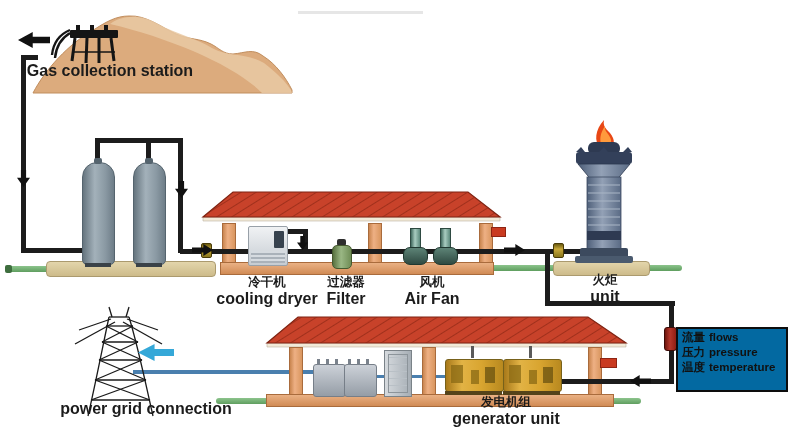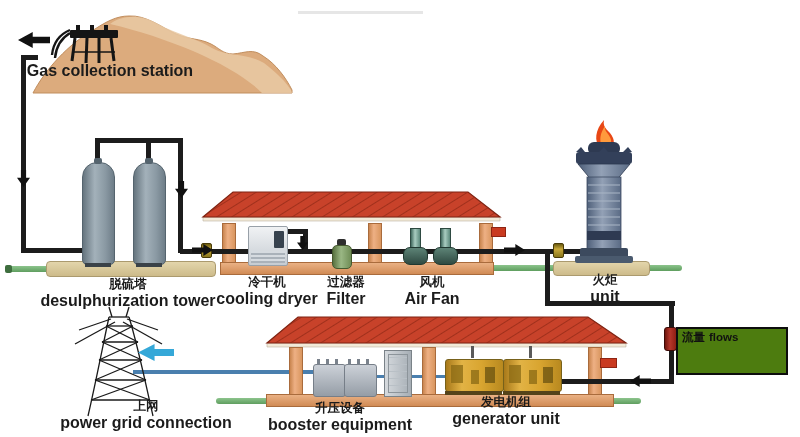--- a/index.html
+++ b/index.html
@@ -54,22 +54,22 @@
         box-shadow:18px 3px 0 -2px #8a6a14, 33px 1px 0 -1px #6a5210;}
   .genset .skid{position:absolute;left:0;bottom:0;width:57px;height:4px;background:#55431a;}
   .genset .stack{position:absolute;top:-6px;left:26px;width:3px;height:12px;background:#5a5a5a;}
   
   .lbl{position:absolute;z-index:10;text-align:center;transform:translateX(-50%);
        color:#1b1b1b;line-height:1.08;white-space:nowrap;}
   .lbl .zh{font-size:12.5px;font-weight:700;}
   .lbl .en{font-size:16px;font-weight:700;}
   
   .instr-title{position:absolute;left:681px;top:312px;z-index:10;font-size:12px;font-weight:700;color:#111;white-space:nowrap;}
-  .instr-box{position:absolute;left:676px;top:327px;width:112px;height:48px;border:2px solid #0d0d0d;
-             background:#4d7c0f;z-index:9;padding:1px 0 0 4px;box-sizing:border-box;}
+  .instr-box{position:absolute;left:676px;top:327px;width:112px;height:65px;border:2px solid #0d0d0d;
+             background:#0369a1;z-index:9;padding:1px 0 0 4px;box-sizing:border-box;}
   .irow{font-size:11.5px;font-weight:700;color:#111;line-height:15px;white-space:nowrap;}
   .irow .zh{margin-right:4px;}
   .wire{position:absolute;background:#4a7fae;z-index:2;}
   .wm{position:absolute;background:#e6e6e6;z-index:1;}
 </style>
 </head>
 <body>
 
 <div id="canvas">
 
@@ -257,51 +257,48 @@
   <div class="arr" style="left:630px;top:375px;width:21px;height:12px;"></div>
   <div class="arr blue" style="left:138px;top:344px;width:36px;height:17px;"></div>
   <div class="valve" style="left:201px;top:243px;"></div>
   <div class="valve" style="left:553px;top:243px;"></div>
   <div class="sensor" style="left:664px;top:327px;"></div>
 
   <div class="instr-box">
     <div class="irow">
       <span class="zh">流量</span><span>flows</span>
     </div>
+    <div class="irow">
+      <span class="zh">压力</span><span>pressure</span>
+    </div>
+    <div class="irow">
+      <span class="zh">温度</span><span>temperature</span>
+    </div>
   </div>
 
   <div class="lbl" style="left:110px;top:62px;">
     <div class="en">Gas collection station</div>
-  </div>
-  <div class="lbl" style="left:128px;top:278px;">
-    <div class="zh">脱硫塔</div>
-    <div class="en">desulphurization tower</div>
   </div>
   <div class="lbl" style="left:267px;top:276px;">
     <div class="zh">冷干机</div>
     <div class="en">cooling dryer</div>
   </div>
   <div class="lbl" style="left:346px;top:276px;">
     <div class="zh">过滤器</div>
     <div class="en">Filter</div>
   </div>
   <div class="lbl" style="left:432px;top:276px;">
     <div class="zh">风机</div>
     <div class="en">Air Fan</div>
   </div>
   <div class="lbl" style="left:605px;top:274px;">
     <div class="zh">火炬</div>
     <div class="en">unit</div>
   </div>
   <div class="lbl" style="left:146px;top:400px;">
-    <div class="zh">上网</div>
     <div class="en">power grid connection</div>
-  </div>
-  <div class="lbl" style="left:340px;top:402px;">
-    <div class="zh">升压设备</div>
-    <div class="en">booster equipment</div>
   </div>
   <div class="lbl" style="left:506px;top:396px;">
     <div class="zh">发电机组</div>
     <div class="en">generator unit</div>
   </div>
 
 </div>
 
 </body></html>

